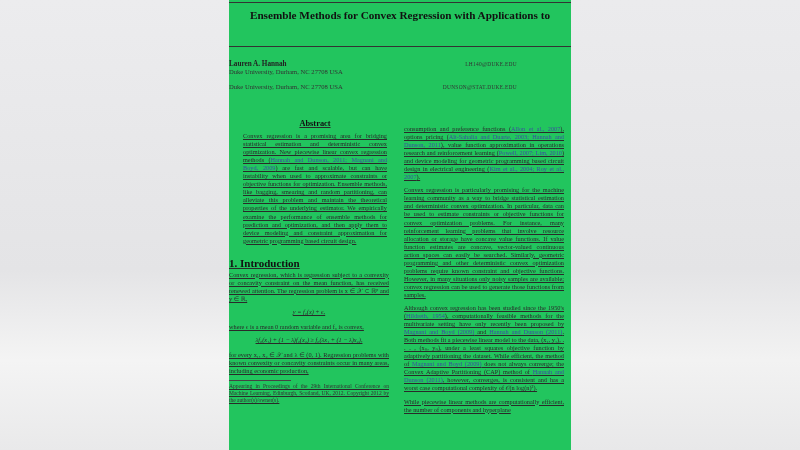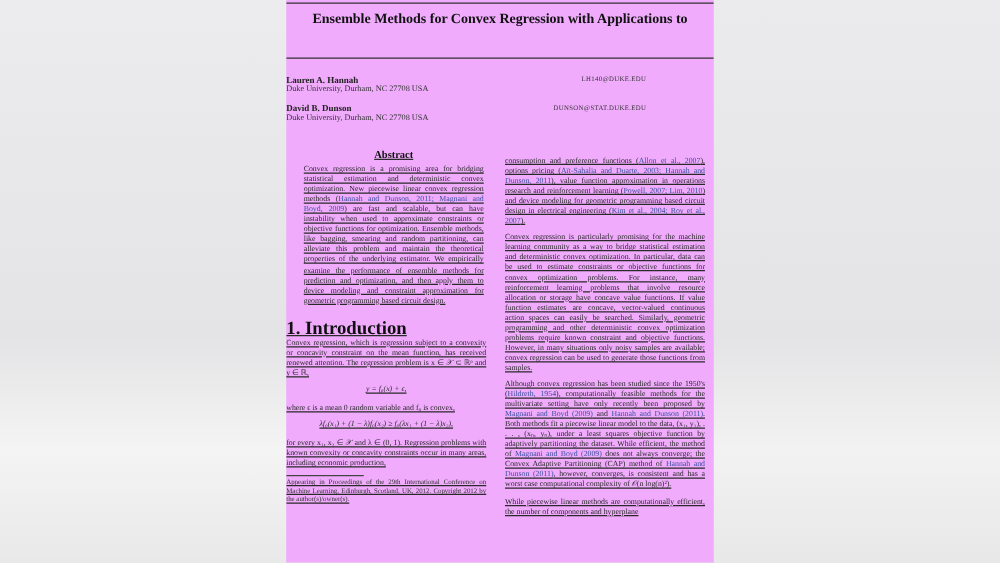--- a/index.html
+++ b/index.html
@@ -8,35 +8,35 @@
     background:#e7e7e9;
     font-family:"DejaVu Serif", "Liberation Serif", serif;
     color:#222;
   }
   .bg-left { position:absolute; left:0; top:0; width:229px; height:450px;
     background:linear-gradient(180deg,#ececee 0%,#e4e4e6 60%,#f4f4f4 80%,#e9e9ea 100%); }
   .bg-right { position:absolute; left:571px; top:0; width:229px; height:450px;
     background:linear-gradient(180deg,#ebebed 0%,#e4e4e6 60%,#f2f2f2 80%,#e8e8e9 100%); }
   .page {
     position:absolute; left:229px; top:0; width:342px; height:450px;
-    background:#f0abfc; overflow:hidden;
+    background:#22c55e; overflow:hidden;
   }
   .rule { position:absolute; left:0; width:342px; height:1px; background:#333; }
   .title {
     position:absolute; left:0; top:9px; width:342px; text-align:center;
     font-family:"Liberation Serif", serif; font-weight:bold; font-size:11.2px; line-height:13.5px; color:#111;
   }
   .author { position:absolute; left:0; width:296px; font-size:6.4px; line-height:8px; }
   .author .name { font-weight:bold; font-family:"Liberation Serif", serif; font-size:7.2px; }
   .author .aff { font-family:"Liberation Serif", serif; font-size:6.6px; color:#333; }
   .author .email { position:absolute; right:8px; top:0; font-family:"Liberation Serif", serif; font-size:5.4px; letter-spacing:0.3px; color:#333; }
   .col { position:absolute; font-family:"Liberation Serif", serif; font-size:6.25px; line-height:8.05px; color:#2a2a2a; text-align:justify;text-decoration:underline; }
   .col p { margin:0 0 5px 0; }
   .abs-title { text-align:center; font-weight:bold; font-size:8.4px; margin:0 0 4px 0; color:#111;}
-  .sec-title { font-weight:bold; font-size:15px; margin:0 0 4px 0; color:#111; }
+  .sec-title { font-weight:bold; font-size:11px; margin:0 0 4px 0; color:#111; }
   .cite { color:#3b4fa0; }
   .eq { text-align:center; margin:5px 0 7px 0; font-style:italic; }
   .foot-rule { width:62px; height:1px; background:#444; margin:4px 0 2px 0; }
   .foot { font-size:5.5px; line-height:6.9px; color:#333; }
 </style>
 </head>
 <body>
 
 <div class="bg-left"></div>
 <div class="bg-right"></div>
@@ -47,21 +47,20 @@
     <div>Ensemble Methods for Convex Regression with Applications to</div>
   </div>
   <div class="rule" style="top:46px;"></div>
 
   <div class="author" style="top:60px;">
     <div class="name">Lauren A. Hannah</div>
     <div class="aff">Duke University, Durham, NC 27708 USA</div>
     <span class="email">LH140@DUKE.EDU</span>
   </div>
   <div class="author" style="top:83px;">
-    <div class="name">David B. Dunson</div>
     <div class="aff">Duke University, Durham, NC 27708 USA</div>
     <span class="email">DUNSON@STAT.DUKE.EDU</span>
   </div>
 
   <div class="col" style="left:0; top:120px; width:160px;">
     <div style="padding:0 0 0 14px; width:144px;">
       <div class="abs-title">Abstract</div>
       <p><span>Convex regression is a promising area for bridging statistical estimation and deterministic convex optimization. New piecewise linear convex regression methods (</span><span class="cite">Hannah and Dunson, 2011; Magnani and Boyd, 2009</span><span>) are fast and scalable, but can have instability when used to approximate constraints or objective functions for optimization. Ensemble methods, like bagging, smearing and random partitioning, can alleviate this problem and maintain the theoretical properties of the underlying estimator. We empirically examine the performance of ensemble methods for prediction and optimization, and then apply them to device modeling and constraint approximation for geometric programming based circuit design.</span></p>
     </div>
     <div style="height:9px;"></div>

